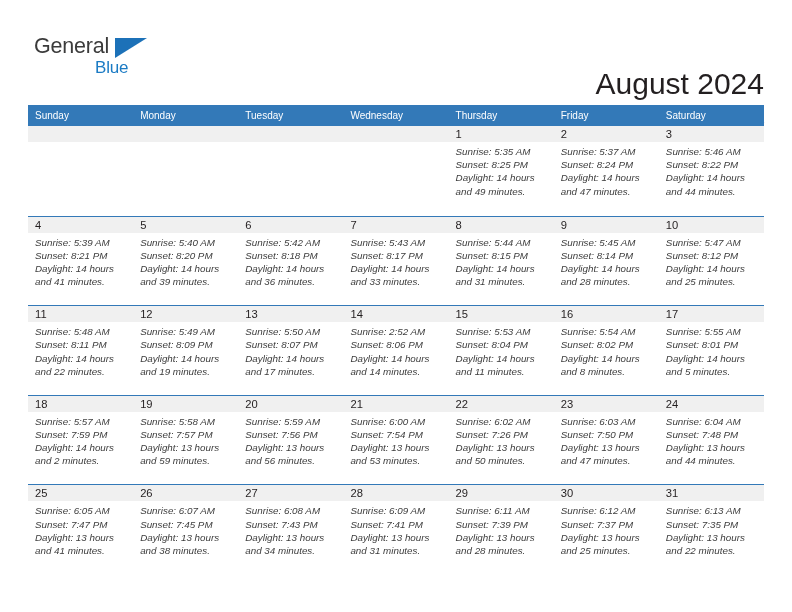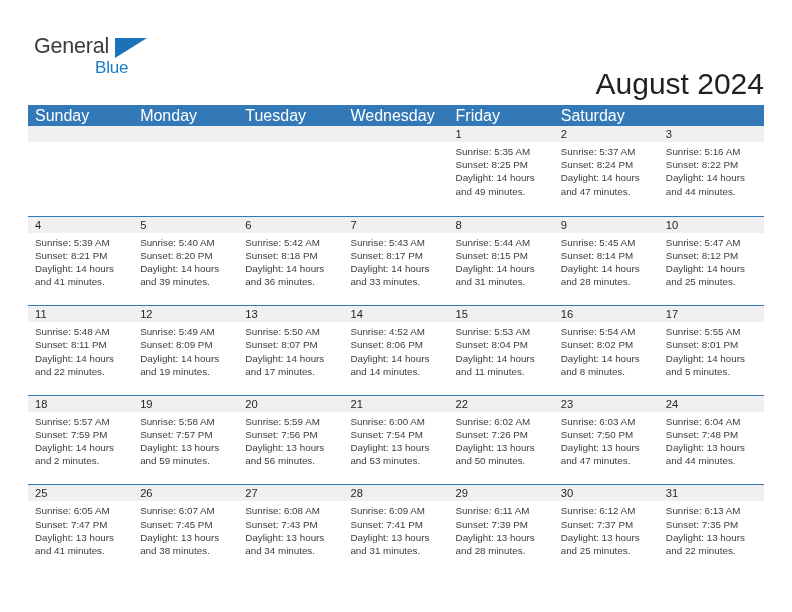--- a/index.html
+++ b/index.html
@@ -76,21 +76,21 @@
     width: 736px;
   }
   .weekdays {
     display: grid;
     grid-template-columns: repeat(7, 1fr);
     background: #3379b8;
     height: 21px;
   }
   .weekday {
     color: #ffffff;
-    font-size: 16px;
+    font-size: 10px;
     line-height: 21px;
     padding-left: 7px;
     white-space: nowrap;
     overflow: hidden;
   }
 
   .week {
     display: grid;
     grid-template-columns: repeat(7, 1fr);
     border-top: 1.6px solid #3379b8;
@@ -108,20 +108,21 @@
     background: #f0f0f0;
     height: 16px;
     padding-left: 7px;
     font-size: 11.2px;
     line-height: 16px;
     color: #231f20;
     white-space: nowrap;
   }
   .day-lines {
     padding: 3px 6px 0 7px;
+    font-style: italic;
   }
   .day-line {
     font-size: 9.8px;
     line-height: 13.2px;
     color: #3d3d3d;
     white-space: nowrap;
   }
 </style>
 </head>
 <body>
@@ -139,20 +140,21 @@
       <div class="cal-subtitle">Nedelisce, Megimurje, Croatia</div>
     </div>
   </div>
 
   <div class="calendar">
     <div class="weekdays" id="weekday-row">
         <div class="weekday">Sunday</div>
         <div class="weekday">Monday</div>
         <div class="weekday">Tuesday</div>
         <div class="weekday">Wednesday</div>
+        <div class="weekday">Thursday</div>
         <div class="weekday">Friday</div>
         <div class="weekday">Saturday</div>
       </div>
     <div id="weeks-container">
         <div class="week">
           <div class="day-cell">
             <div class="daynum-strip"></div>
             <div class="day-lines"></div>
           </div>
           <div class="day-cell">
@@ -181,21 +183,21 @@
             <div class="day-lines">
               <div class="day-line">Sunrise: 5:37 AM</div>
               <div class="day-line">Sunset: 8:24 PM</div>
               <div class="day-line">Daylight: 14 hours</div>
               <div class="day-line">and 47 minutes.</div>
             </div>
           </div>
           <div class="day-cell">
             <div class="daynum-strip">3</div>
             <div class="day-lines">
-              <div class="day-line">Sunrise: 5:16 AM</div>
+              <div class="day-line">Sunrise: 5:46 AM</div>
               <div class="day-line">Sunset: 8:22 PM</div>
               <div class="day-line">Daylight: 14 hours</div>
               <div class="day-line">and 44 minutes.</div>
             </div>
           </div>
         </div>
         <div class="week">
           <div class="day-cell">
             <div class="daynum-strip">4</div>
             <div class="day-lines">
@@ -284,21 +286,21 @@
             <div class="day-lines">
               <div class="day-line">Sunrise: 5:50 AM</div>
               <div class="day-line">Sunset: 8:07 PM</div>
               <div class="day-line">Daylight: 14 hours</div>
               <div class="day-line">and 17 minutes.</div>
             </div>
           </div>
           <div class="day-cell">
             <div class="daynum-strip">14</div>
             <div class="day-lines">
-              <div class="day-line">Sunrise: 4:52 AM</div>
+              <div class="day-line">Sunrise: 2:52 AM</div>
               <div class="day-line">Sunset: 8:06 PM</div>
               <div class="day-line">Daylight: 14 hours</div>
               <div class="day-line">and 14 minutes.</div>
             </div>
           </div>
           <div class="day-cell">
             <div class="daynum-strip">15</div>
             <div class="day-lines">
               <div class="day-line">Sunrise: 5:53 AM</div>
               <div class="day-line">Sunset: 8:04 PM</div>

